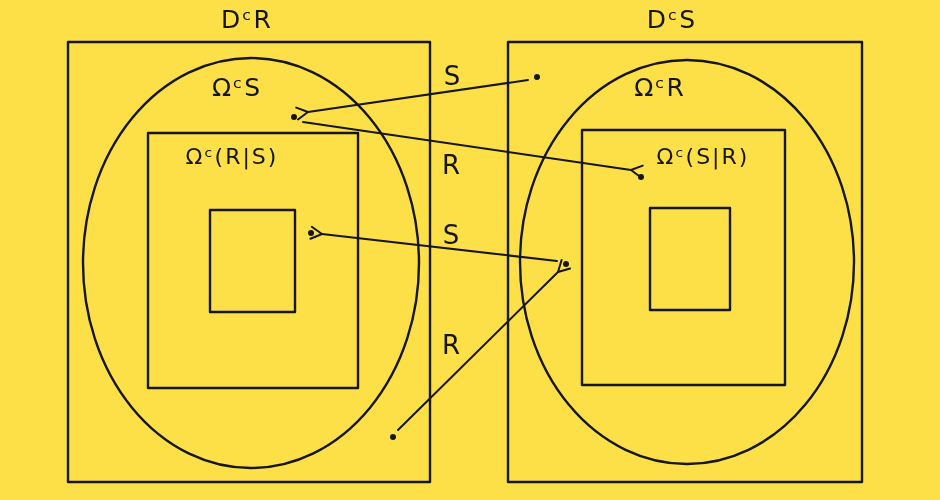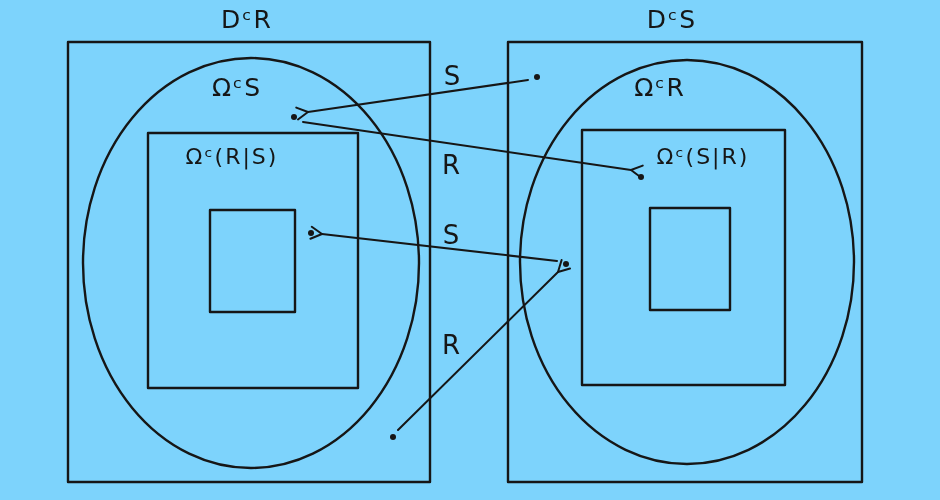--- a/index.html
+++ b/index.html
@@ -4,21 +4,21 @@
 <style>
   html, body {
     margin: 0;
     padding: 0;
     background: #ffffff;
   }
   .page {
     position: relative;
     width: 940px;
     height: 500px;
-    background: #7dd3fc;
+    background: #fde047;
     overflow: hidden;
     font-family: "DejaVu Sans", sans-serif;
   }
   svg {
     display: block;
   }
   .stroke {
     fill: none;
     stroke: #161616;
     stroke-width: 2.4;

